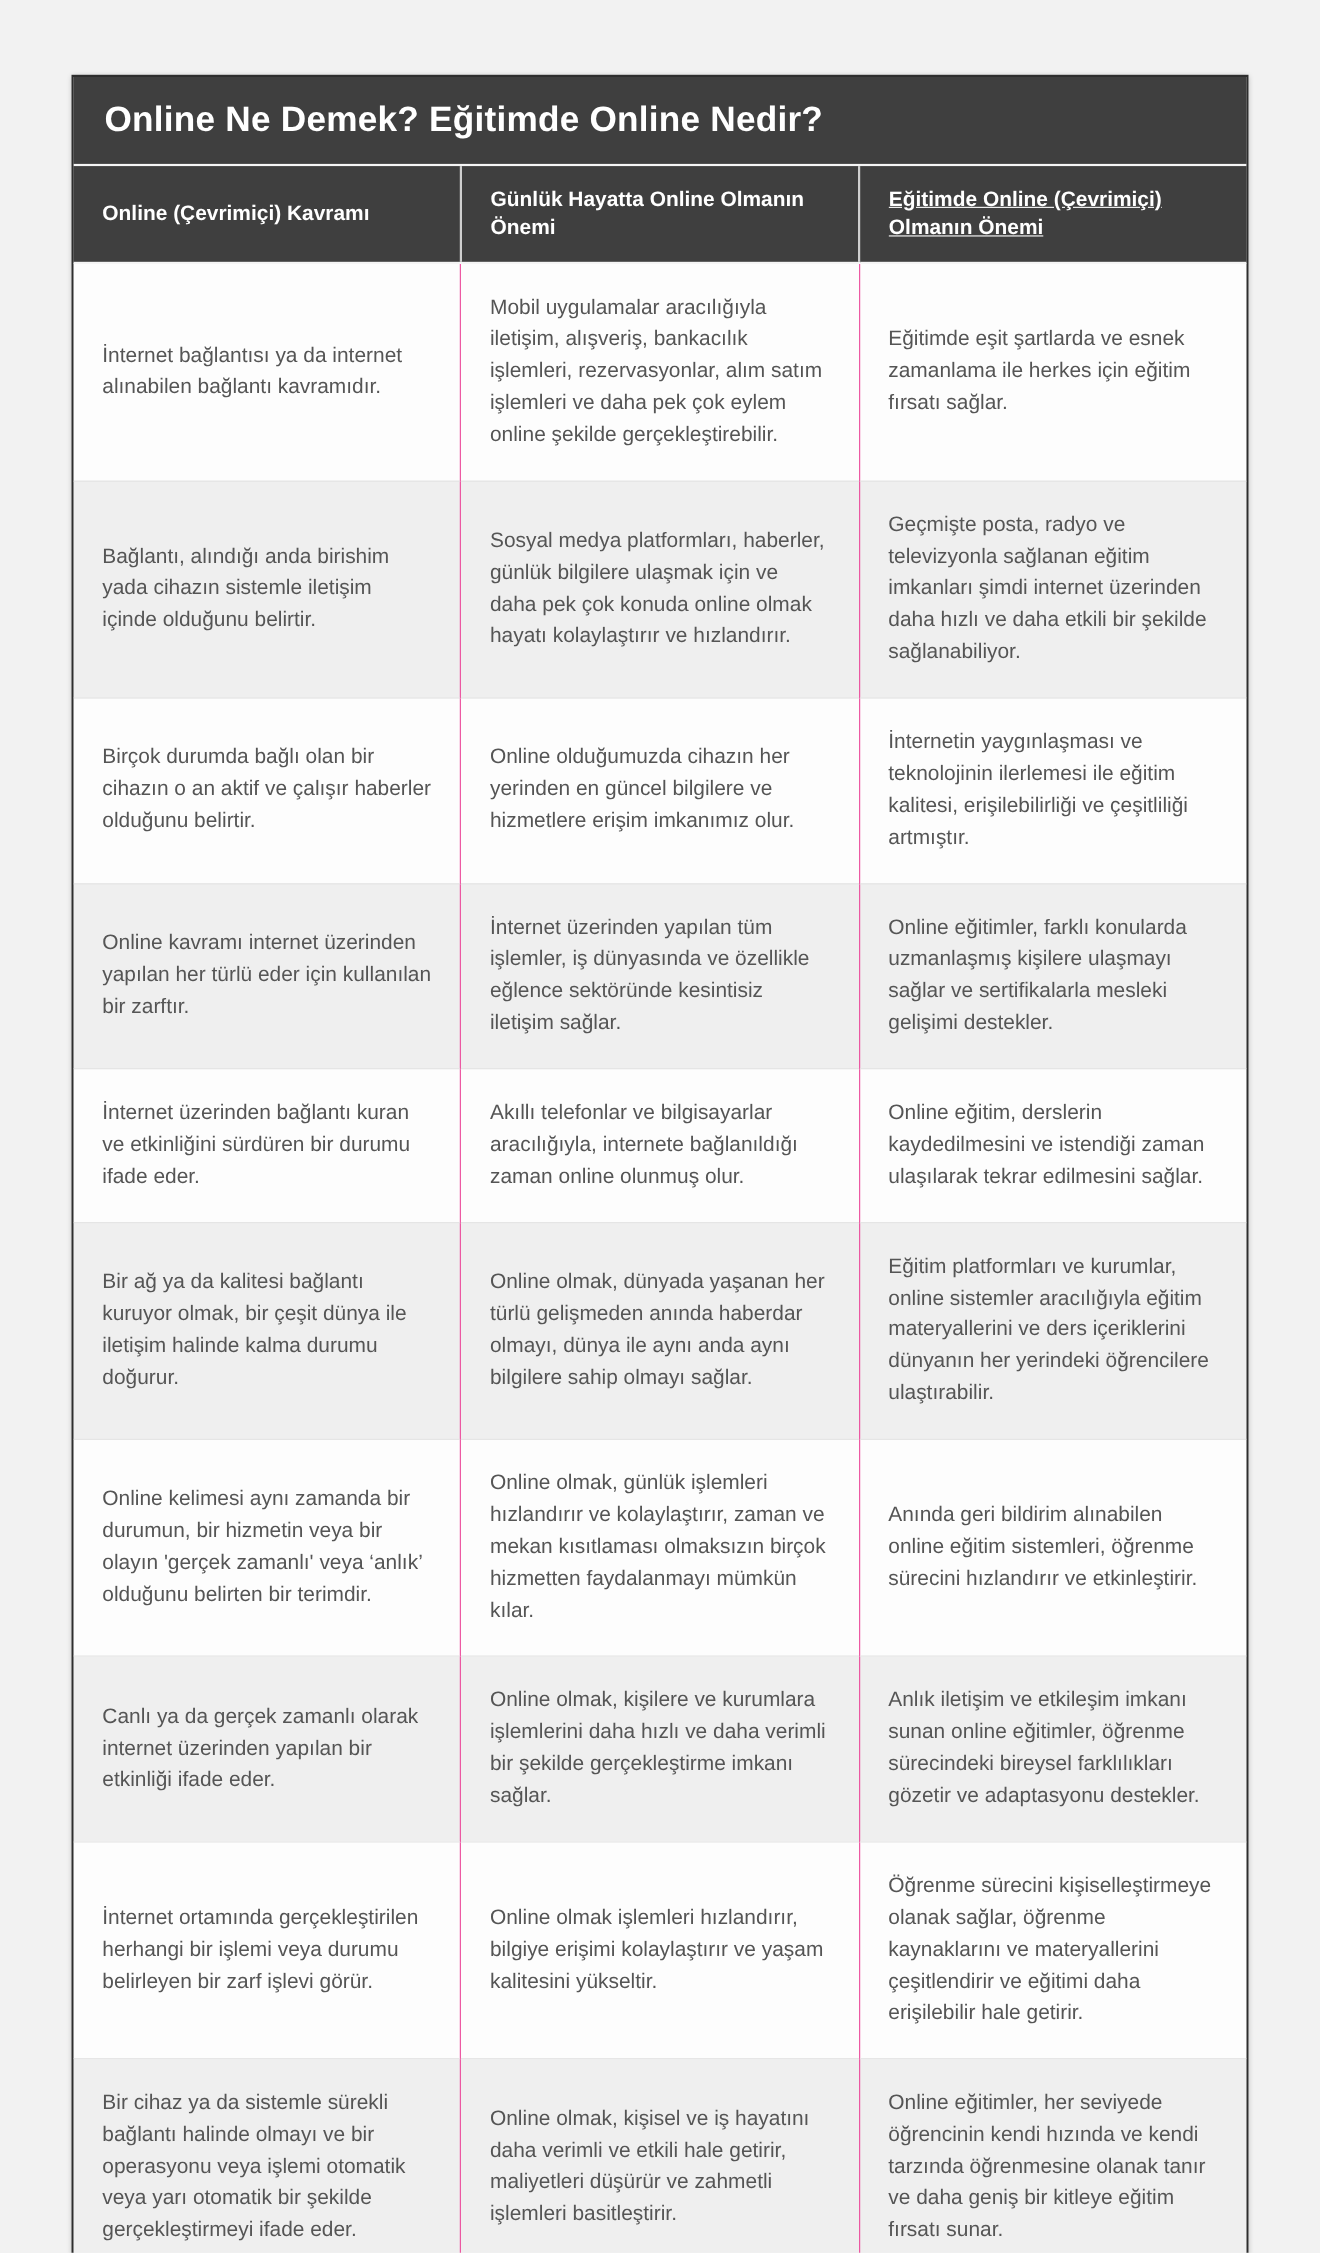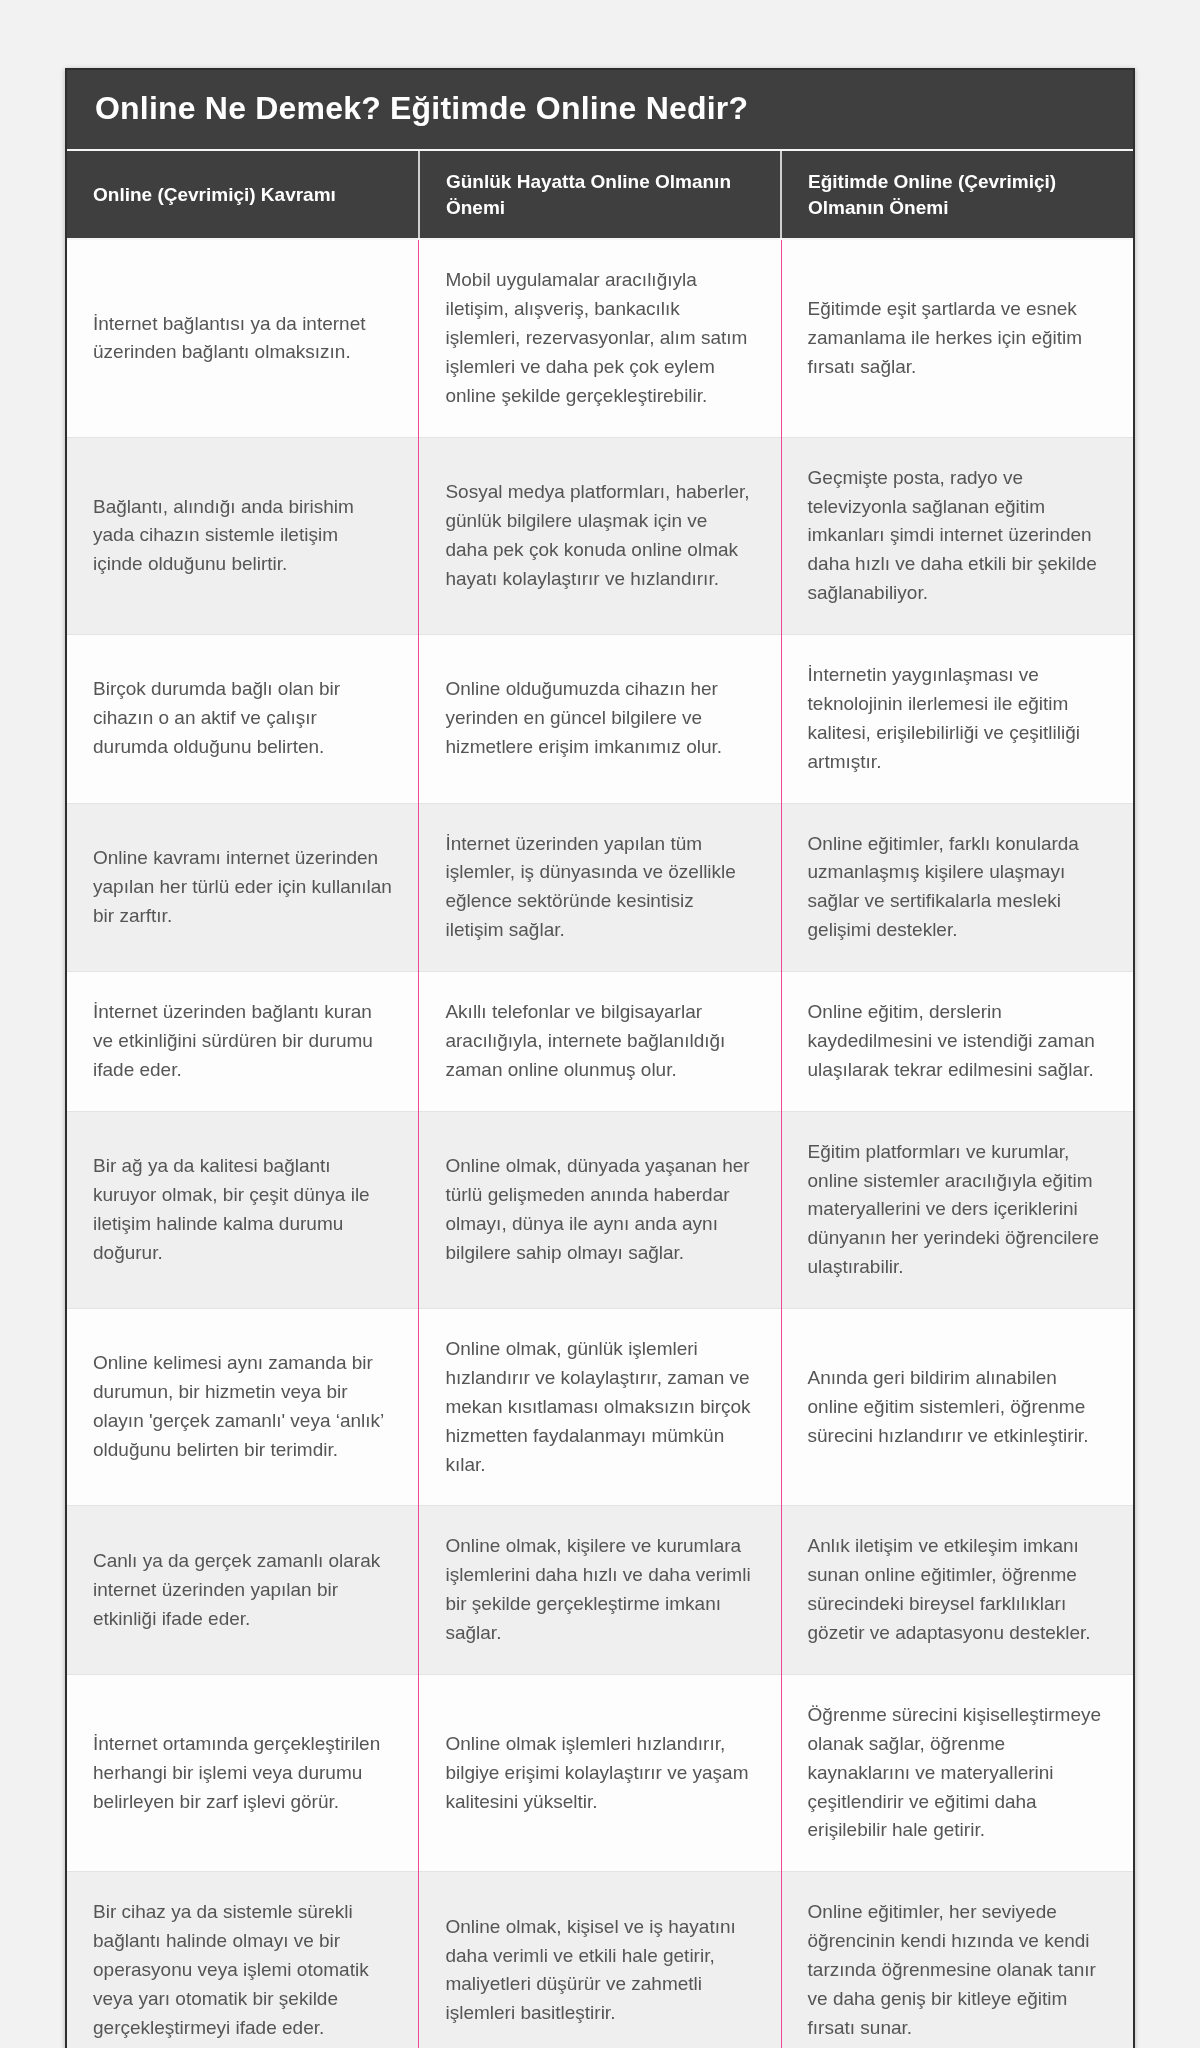--- a/index.html
+++ b/index.html
@@ -59,50 +59,50 @@
     border-top: 1px solid #e4e4e4;
   }
   table.content td + td {
     border-left: 1px solid #ec4899;
   }
   table.content tbody tr:nth-child(even) td {
     background: #efefef;
   }
   .col-1 { width: 33%; }
   .col-2 { width: 34%; }
-  .col-3 { width: 33%; }
+  .col-3 { width: 33%; text-decoration: underline; }
 </style>
 </head>
 <body>
 
 <div class="card">
 
   <div class="title-bar">Online Ne Demek? Eğitimde Online Nedir?</div>
 
   <table class="content">
     <thead>
       <tr>
         <th class="col-1">Online (Çevrimiçi) Kavramı</th>
         <th class="col-2">Günlük Hayatta Online Olmanın Önemi</th>
         <th class="col-3">Eğitimde Online (Çevrimiçi) Olmanın Önemi</th>
       </tr>
     </thead>
     <tbody>
       <tr>
-        <td>İnternet bağlantısı ya da internet üzerinden bağlantı olmaksızın.</td>
+        <td>İnternet bağlantısı ya da internet alınabilen bağlantı kavramıdır.</td>
         <td>Mobil uygulamalar aracılığıyla iletişim, alışveriş, bankacılık işlemleri, rezervasyonlar, alım satım işlemleri ve daha pek çok eylem online şekilde gerçekleştirebilir.</td>
         <td>Eğitimde eşit şartlarda ve esnek zamanlama ile herkes için eğitim fırsatı sağlar.</td>
       </tr>
       <tr>
         <td>Bağlantı, alındığı anda birishim yada cihazın sistemle iletişim içinde olduğunu belirtir.</td>
         <td>Sosyal medya platformları, haberler, günlük bilgilere ulaşmak için ve daha pek çok konuda online olmak hayatı kolaylaştırır ve hızlandırır.</td>
         <td>Geçmişte posta, radyo ve televizyonla sağlanan eğitim imkanları şimdi internet üzerinden daha hızlı ve daha etkili bir şekilde sağlanabiliyor.</td>
       </tr>
       <tr>
-        <td>Birçok durumda bağlı olan bir cihazın o an aktif ve çalışır durumda olduğunu belirten.</td>
+        <td>Birçok durumda bağlı olan bir cihazın o an aktif ve çalışır haberler olduğunu belirtir.</td>
         <td>Online olduğumuzda cihazın her yerinden en güncel bilgilere ve hizmetlere erişim imkanımız olur.</td>
         <td>İnternetin yaygınlaşması ve teknolojinin ilerlemesi ile eğitim kalitesi, erişilebilirliği ve çeşitliliği artmıştır.</td>
       </tr>
       <tr>
         <td>Online kavramı internet üzerinden yapılan her türlü eder için kullanılan bir zarftır.</td>
         <td>İnternet üzerinden yapılan tüm işlemler, iş dünyasında ve özellikle eğlence sektöründe kesintisiz iletişim sağlar.</td>
         <td>Online eğitimler, farklı konularda uzmanlaşmış kişilere ulaşmayı sağlar ve sertifikalarla mesleki gelişimi destekler.</td>
       </tr>
       <tr>
         <td>İnternet üzerinden bağlantı kuran ve etkinliğini sürdüren bir durumu ifade eder.</td>

